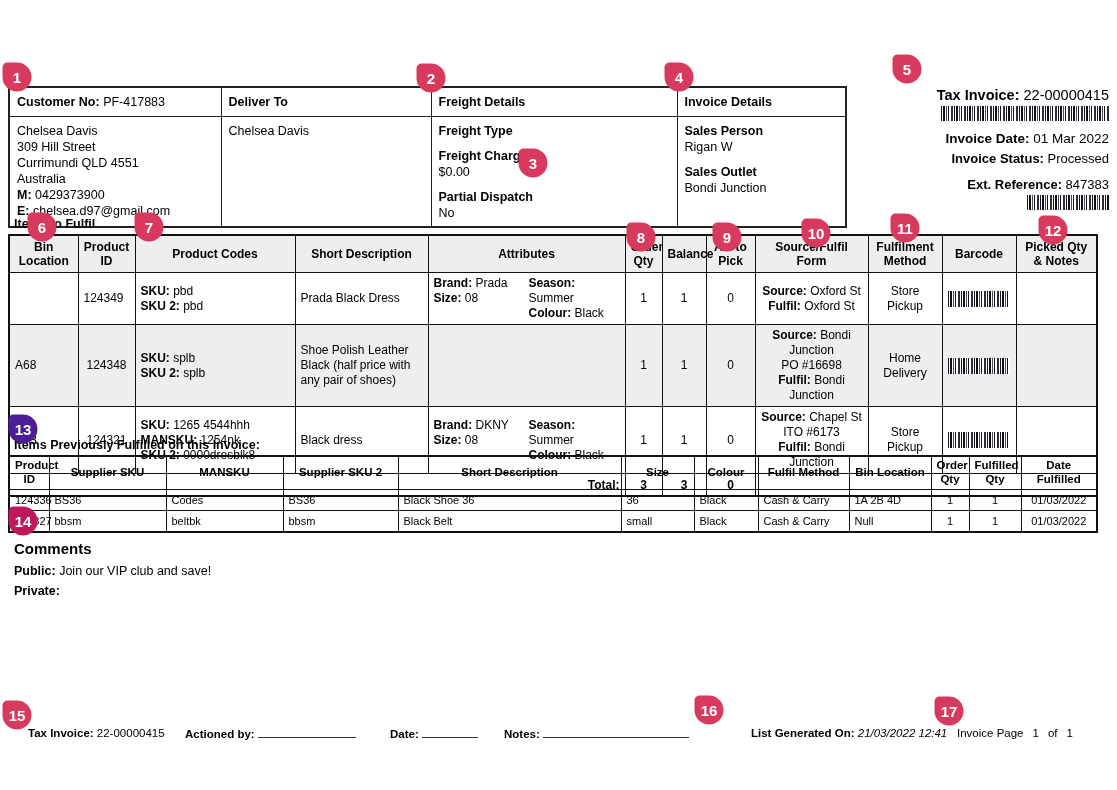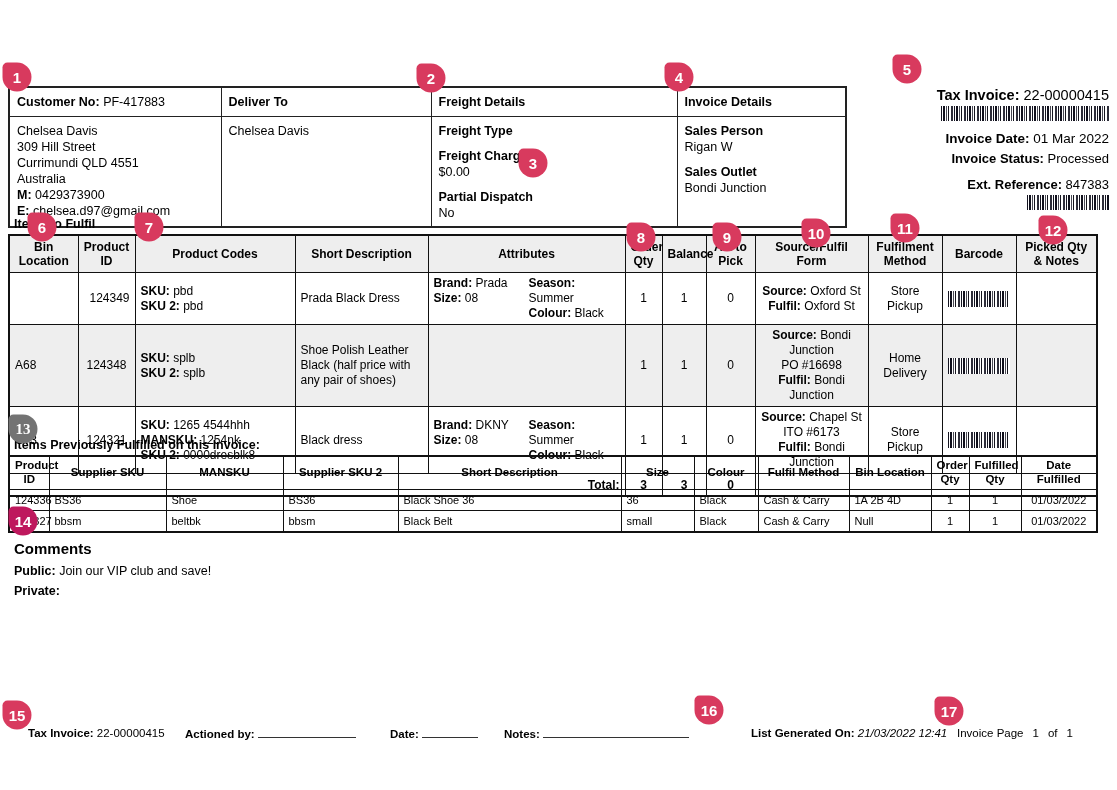--- a/index.html
+++ b/index.html
@@ -184,21 +184,21 @@
           <th>Avl to Pick</th>
           <th>Source/Fulfil Form</th>
           <th>Fulfilment Method</th>
           <th>Barcode</th>
           <th>Picked Qty &amp; Notes</th>
         </tr>
       </thead>
     <tbody id="items-body">
         <tr style="height: 44px;">
           <td></td>
-          <td style="text-align: right;">124349</td>
+          <td style="text-align: left;">124349</td>
           <td>
             <div><b>SKU:</b> pbd</div>
             <div><b>SKU 2:</b> pbd</div>
           </td>
           <td>Prada Black Dress</td>
           <td>
             <div class="attr-wrap">
               <div class="attr-col">
                 <div><b>Brand:</b> Prada</div>
                 <div><b>Size:</b> 08</div>
@@ -323,21 +323,21 @@
           <th>Bin Location</th>
           <th>Order Qty</th>
           <th>Fulfilled Qty</th>
           <th>Date Fulfilled</th>
         </tr>
       </thead>
     <tbody id="pf-body">
         <tr>
           <td>124336</td>
           <td>BS36</td>
-          <td>Shoe</td>
+          <td>Codes</td>
           <td>BS36</td>
           <td>Black Shoe 36</td>
           <td>36</td>
           <td>Black</td>
           <td>Cash &amp; Carry</td>
           <td>1A 2B 4D</td>
           <td style="text-align: center;">1</td>
           <td style="text-align: center;">1</td>
           <td style="text-align: center;">01/03/2022</td>
         </tr>
@@ -393,19 +393,19 @@
       <div class="marker" style="left: 533px; top: 163px; background: rgb(216, 58, 94);">3</div>
       <div class="marker" style="left: 679px; top: 77px; background: rgb(216, 58, 94);">4</div>
       <div class="marker" style="left: 907px; top: 69px; background: rgb(216, 58, 94);">5</div>
       <div class="marker" style="left: 42px; top: 227px; background: rgb(216, 58, 94);">6</div>
       <div class="marker" style="left: 149px; top: 227px; background: rgb(216, 58, 94);">7</div>
       <div class="marker" style="left: 641px; top: 237px; background: rgb(216, 58, 94);">8</div>
       <div class="marker" style="left: 727px; top: 237px; background: rgb(216, 58, 94);">9</div>
       <div class="marker" style="left: 816px; top: 233px; background: rgb(216, 58, 94);">10</div>
       <div class="marker" style="left: 905px; top: 228px; background: rgb(216, 58, 94);">11</div>
       <div class="marker" style="left: 1053px; top: 230px; background: rgb(216, 58, 94);">12</div>
-      <div class="marker" style="left: 23px; top: 429px; background: #737373; font-family: Liberation Serif, serif;">13</div>
+      <div class="marker" style="left: 23px; top: 429px; background: #4c1d95;">13</div>
       <div class="marker" style="left: 23px; top: 521px; background: #be185d;">14</div>
       <div class="marker" style="left: 17px; top: 715px; background: rgb(216, 58, 94);">15</div>
       <div class="marker" style="left: 709px; top: 710px; background: rgb(216, 58, 94);">16</div>
       <div class="marker" style="left: 949px; top: 711px; background: rgb(216, 58, 94);">17</div>
     </div>
 </div>
 
 </body></html>

